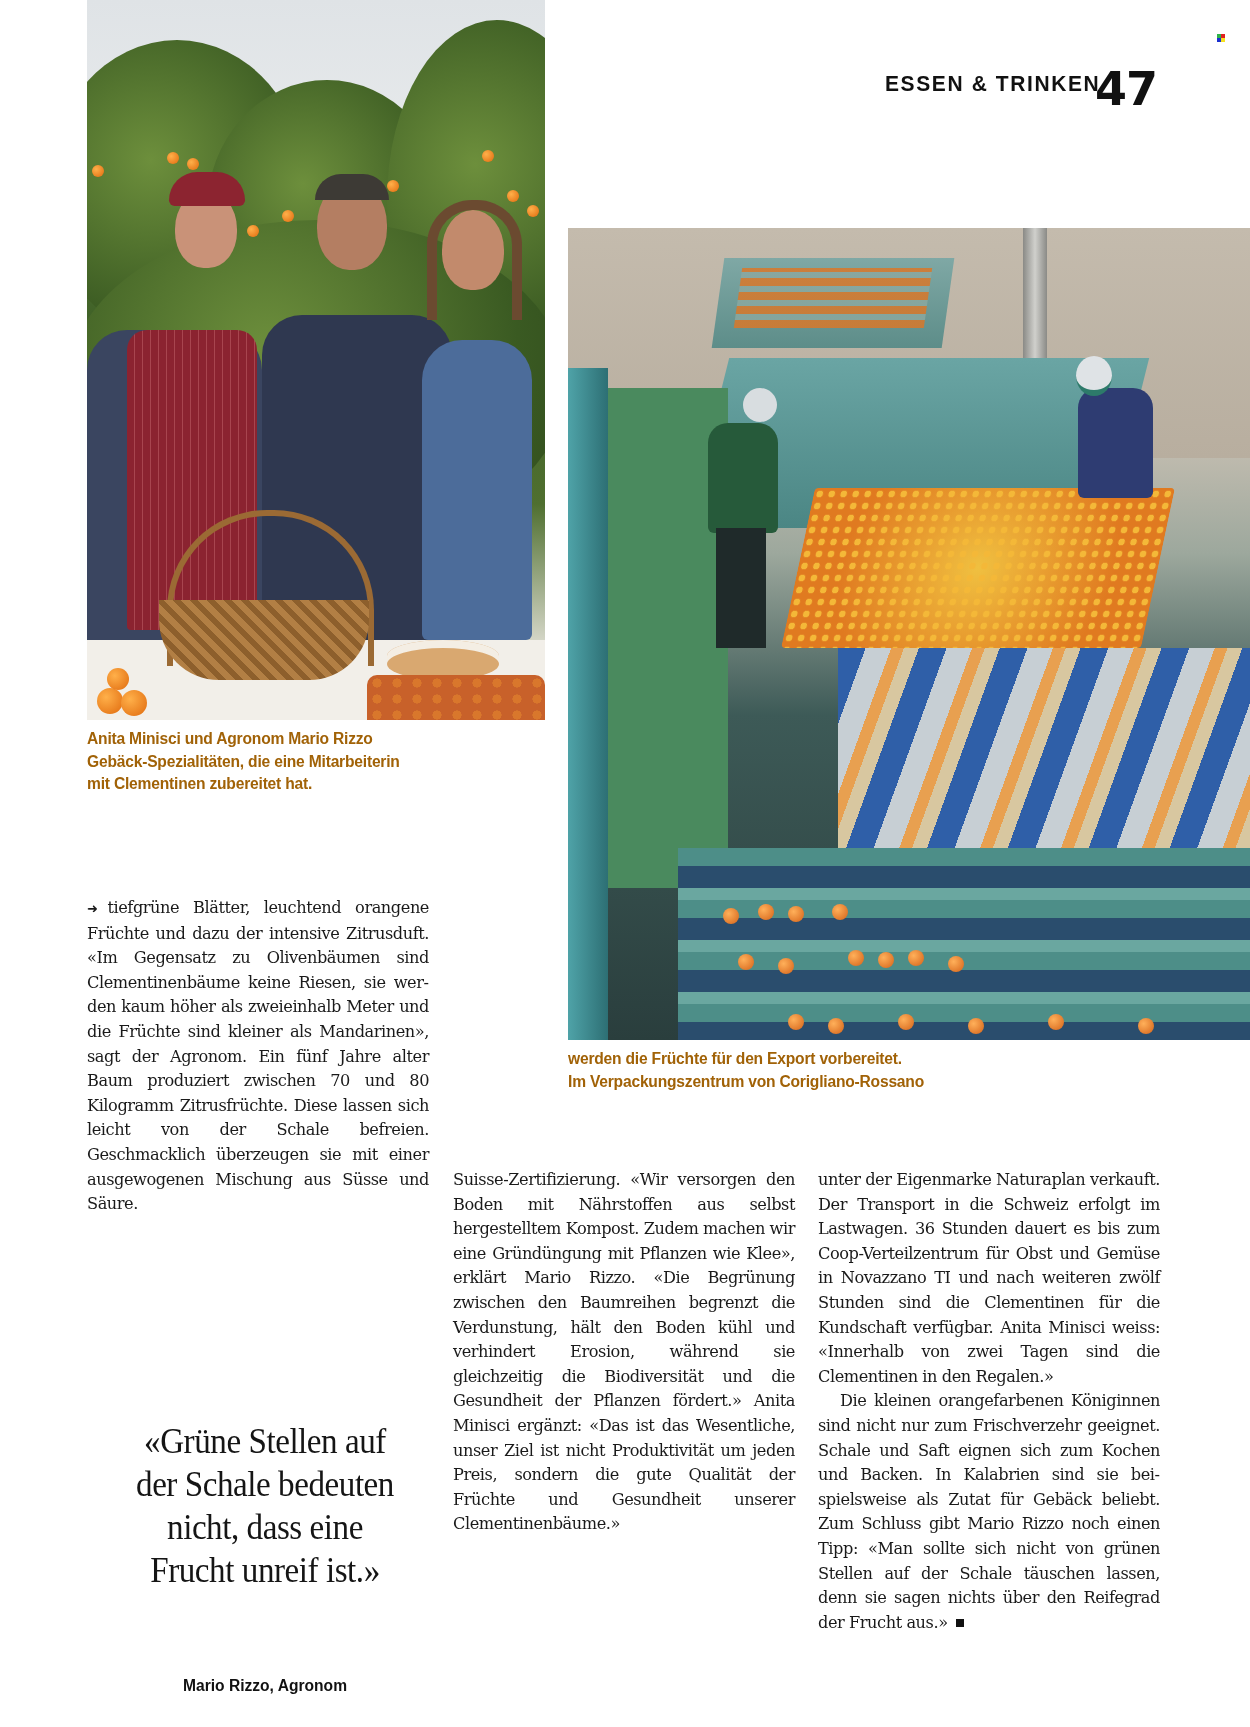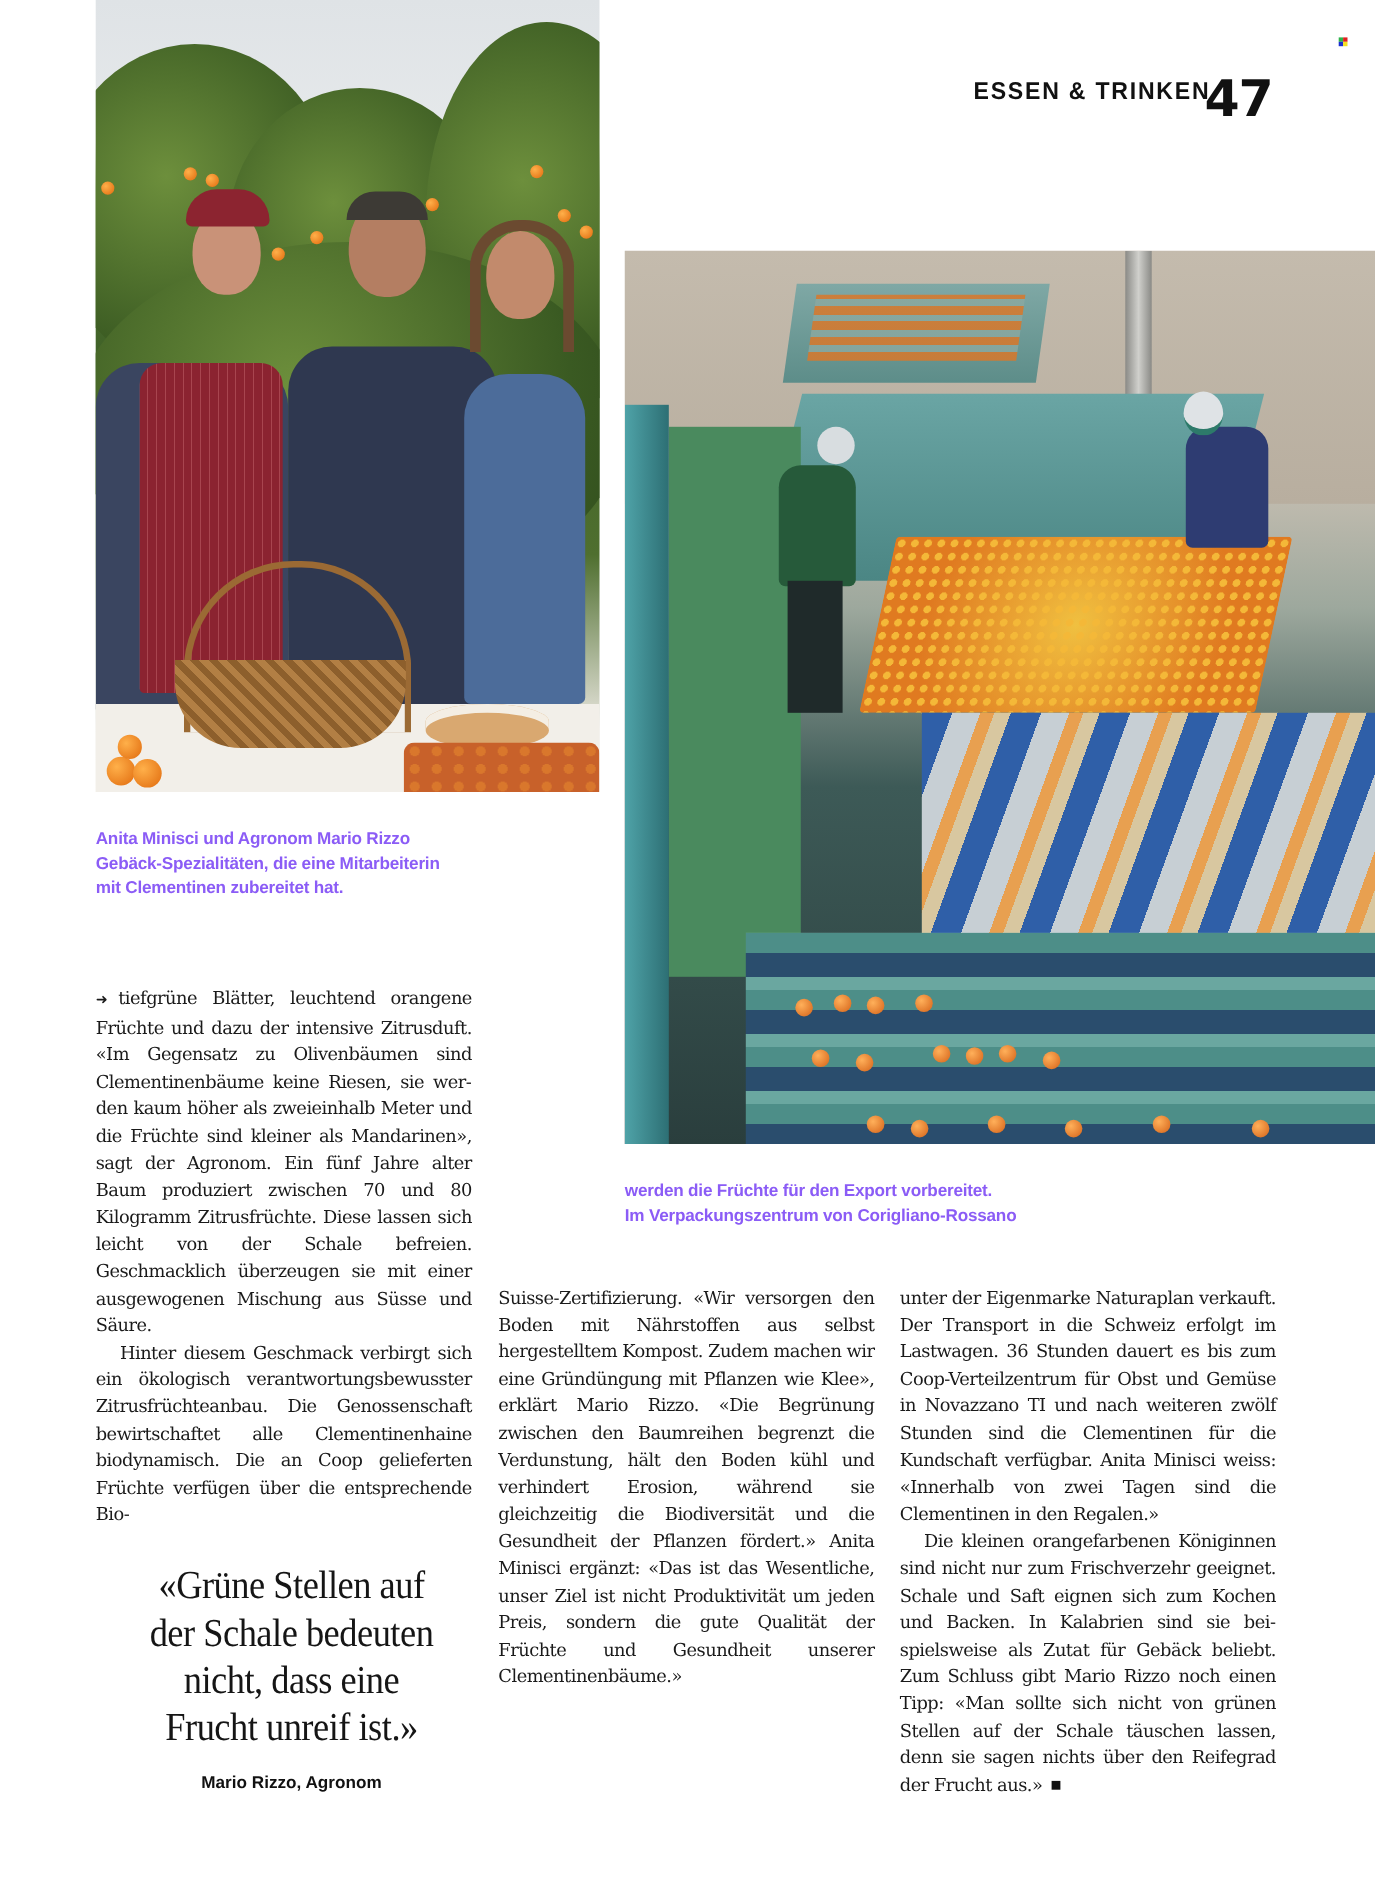--- a/index.html
+++ b/index.html
@@ -29,35 +29,35 @@
   .photo2 .wall { position: absolute; left: 0; top: 0; width: 682px; height: 230px; background: linear-gradient(180deg,#c4bbad,#b8ae9f); }
   .photo2 .line-top { position: absolute; left: 150px; top: 30px; width: 230px; height: 90px; background: linear-gradient(180deg,#7fa8a5,#5d8d89); transform: skewX(-8deg); }
   .photo2 .oranges-top { position: absolute; left: 170px; top: 40px; width: 190px; height: 60px; background: repeating-linear-gradient(0deg,#d9782a 0 8px,#8aa8a0 8px 14px); transform: skewX(-8deg); opacity: .85; }
   .photo2 .table-oranges { position: absolute; left: 230px; top: 260px; width: 360px; height: 160px; background: radial-gradient(circle,#f4b838 40%,transparent 42%) 0 0/12px 12px, radial-gradient(circle at 50% 50%,#f0c040,#e07a20 70%); transform: skewX(-12deg); border-radius: 4px; }
   .photo2 .chutes { position: absolute; left: 270px; top: 420px; width: 412px; height: 320px; background: repeating-linear-gradient(110deg,#2f5fa8 0 26px,#c7cfd4 26px 50px,#e8a050 50px 62px,#d8c7a0 62px 76px); }
   .photo2 .conveyor { position: absolute; left: 110px; top: 620px; width: 572px; height: 192px; background: repeating-linear-gradient(180deg,#4d8e88 0 18px,#2a4d6d 18px 40px,#6aa7a0 40px 52px); }
   .photo2 .conv-fruit { position: absolute; width: 16px; height: 16px; border-radius: 50%; background: radial-gradient(circle at 35% 35%,#ffb05a,#d46218); }
   .photo2 .rail { position: absolute; left: 0; top: 140px; width: 40px; height: 672px; background: linear-gradient(90deg,#4fa3a8,#2d6f74); }
   .photo2 .worker { position: absolute; }
 
-  .caption { position: absolute; font-family: "Liberation Sans", sans-serif; font-weight: bold; font-size: 15.6px; line-height: 22.5px; color: #8b5cf6; letter-spacing: -0.2px; margin-top: 24px; }
+  .caption { position: absolute; font-family: "Liberation Sans", sans-serif; font-weight: bold; font-size: 15.6px; line-height: 22.5px; color: #a16207; letter-spacing: -0.2px; }
   .caption1 { left: 87px; top: 728px; width: 470px; }
   .caption2 { left: 568px; top: 1048px; width: 460px; }
 
   .col { position: absolute; font-family: "DejaVu Serif", serif; font-size: 16.2px; line-height: 24.6px; color: #1a1a1a; text-align: justify; hyphens: manual; letter-spacing: -0.45px; }
   .col p { margin: 0; }
   .col p.indent { text-indent: 22px; }
   .col1 { left: 87px; top: 896px; width: 342px; }
   .col2 { left: 453px; top: 1168px; width: 342px; }
   .col3 { left: 818px; top: 1168px; width: 342px; }
   .arrow { font-family: "DejaVu Sans", sans-serif; font-size: 13px; margin-right: 10px; font-weight: bold; }
   .endmark { display: inline-block; width: 8px; height: 8px; background: #111; margin-left: 8px; vertical-align: 1px; }
 
   .pullquote { position: absolute; left: 100px; top: 1420px; width: 330px; text-align: center; font-family: "Liberation Serif", serif; font-size: 36px; line-height: 43px; color: #151515; letter-spacing: -0.5px; transform: scaleX(0.92); transform-origin: center top; }
-  .pull-author { position: absolute; left: 100px; top: 1612px; width: 330px; text-align: center; font-family: "Liberation Sans", sans-serif; font-weight: bold; font-size: 15.6px; color: #111; }
+  .pull-author { position: absolute; left: 100px; top: 1677px; width: 330px; text-align: center; font-family: "Liberation Sans", sans-serif; font-weight: bold; font-size: 15.6px; color: #111; }
 </style>
 </head>
 <body>
 
 <div class="marker">
   <span style="background:#2db34a"></span>
   <span style="background:#e02020"></span>
   <span style="background:#1a2fd0"></span>
   <span style="background:#f5e020"></span>
 </div>
@@ -150,21 +150,20 @@
     <div style="position:absolute;left:508px;top:128px;width:36px;height:34px;background:#dfe3e6;border-radius:50%;border-bottom:6px solid #2d7a6a;"></div>
   </div>
 </div>
 <div class="caption caption2">
   <div>werden die Früchte für den Export vorbereitet.</div>
   <div>Im Verpackungszentrum von Corigliano-Rossano</div>
 </div>
 
 <div class="col col1">
   <p><span class="arrow">➜</span><span>tiefgrüne Blätter, leuchtend orangene Früchte und dazu der intensive Zitrusduft. «Im Gegensatz zu Olivenbäumen sind Clementinenbäume keine Riesen, sie wer­den kaum höher als zweieinhalb Meter und die Früchte sind kleiner als Mandarinen», sagt der Agronom. Ein fünf Jahre alter Baum produziert zwischen 70 und 80 Kilogramm Zitrusfrüchte. Diese lassen sich leicht von der Schale befreien. Geschmacklich über­zeugen sie mit einer ausgewogenen Mi­schung aus Süsse und Säure.</span></p>
-  <p class="indent">Hinter diesem Geschmack verbirgt sich ein ökologisch verantwortungs­bewusster Zitrusfrüchteanbau. Die Genossenschaft bewirtschaftet alle Clementinenhaine biodynamisch. Die an Coop gelieferten Früchte ver­fügen über die entsprechende Bio-</p>
 </div>
 
 <div class="col col2">
   <p>Suisse-Zertifizierung. «Wir versorgen den Boden mit Nährstoffen aus selbst hergestelltem Kompost. Zudem ma­chen wir eine Gründüngung mit Pflanzen wie Klee», erklärt Mario Rizzo. «Die Begrünung zwischen den Baum­reihen begrenzt die Verdunstung, hält den Boden kühl und verhindert Erosion, während sie gleichzeitig die Biodiversi­tät und die Gesundheit der Pflanzen fördert.» Anita Minisci ergänzt: «Das ist das Wesentliche, unser Ziel ist nicht Produktivität um jeden Preis, sondern die gute Qualität der Früchte und Gesund­heit unserer Clementinenbäume.»</p>
 </div>
 
 <div class="col col3">
   <p>unter der Eigenmarke Naturaplan ver­kauft. Der Transport in die Schweiz erfolgt im Lastwagen. 36 Stunden dauert es bis zum Coop-Verteilzentrum für Obst und Gemüse in Novazzano TI und nach weite­ren zwölf Stunden sind die Clementinen für die Kundschaft verfügbar. Anita Minisci weiss: «Innerhalb von zwei Tagen sind die Clementinen in den Regalen.»</p>
   <p class="indent"><span>Die kleinen orangefarbenen Königinnen sind nicht nur zum Frischverzehr geeignet. Schale und Saft eignen sich zum Kochen und Backen. In Kalabrien sind sie bei­spielsweise als Zutat für Gebäck beliebt. Zum Schluss gibt Mario Rizzo noch einen Tipp: «Man sollte sich nicht von grünen Stellen auf der Schale täuschen lassen, denn sie sagen nichts über den Reifegrad der Frucht aus.»</span><span class="endmark"></span></p>
 </div>

